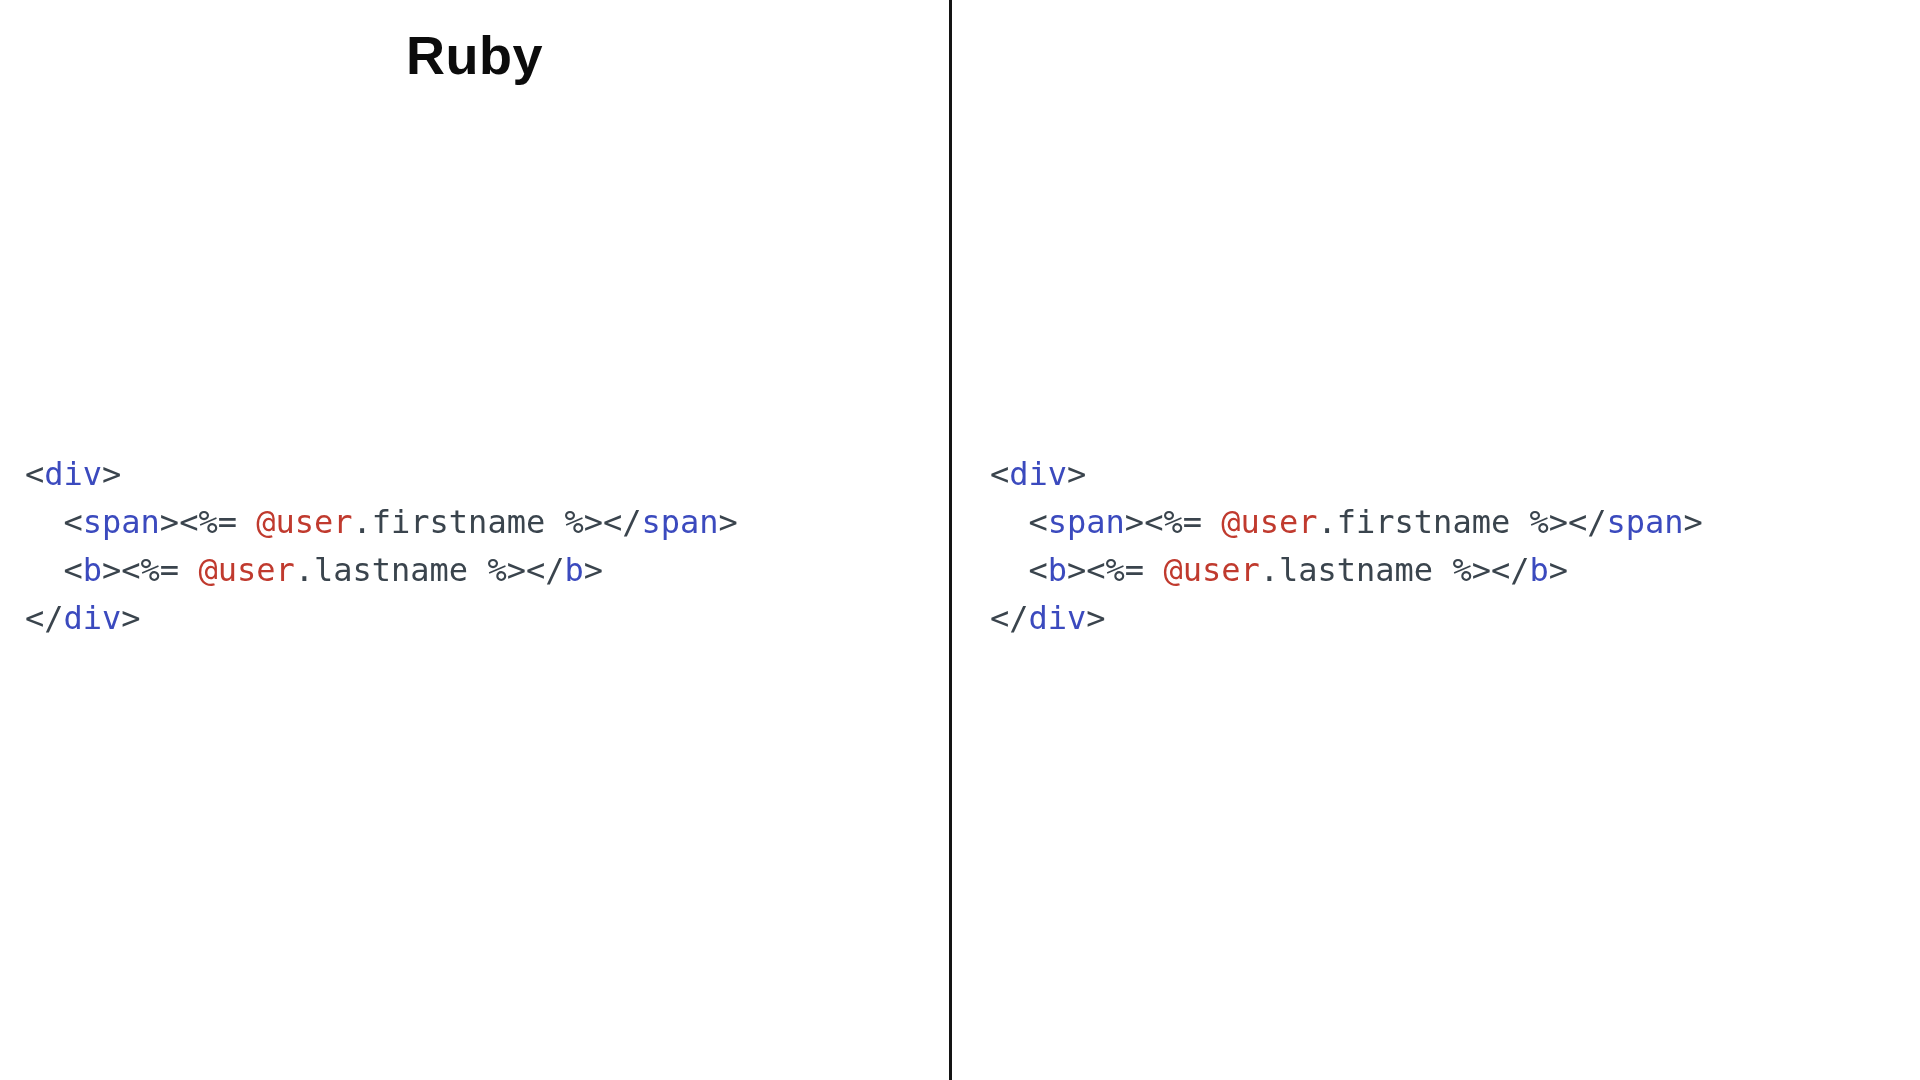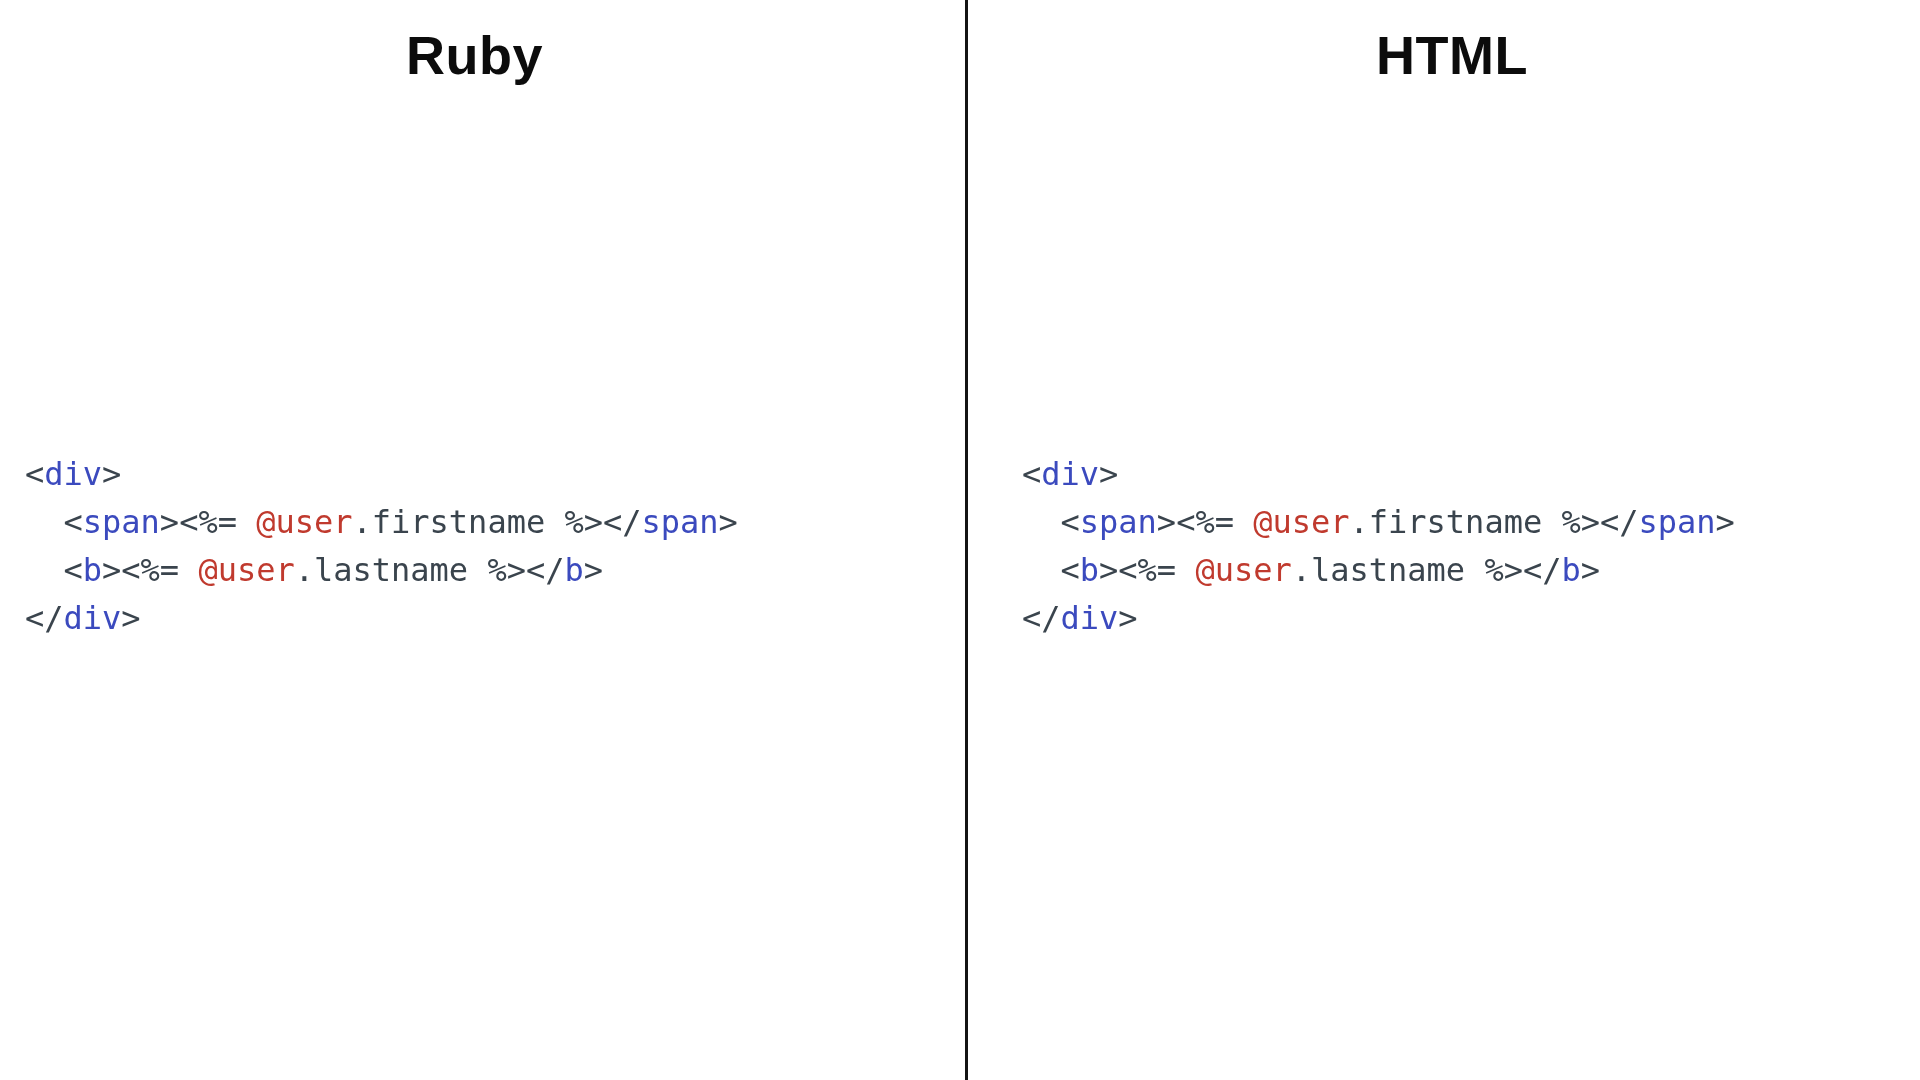--- a/index.html
+++ b/index.html
@@ -47,27 +47,26 @@
     font-size: 32px;
     line-height: 48px;
     white-space: pre;
   }
   .column-right .code-block { left: 38px; }
   .code-line { white-space: pre; }
 </style>
 </head>
 <body>
 
-<div class="page" style="background: rgb(255, 255, 255); gap: 16px;">
+<div class="page" style="background: rgb(255, 255, 255);">
 
   <section class="column column-left">
     <h1 class="panel-title" style="color: rgb(12, 12, 12);">Ruby</h1>
     <pre class="code-block"><div class="code-line"><span class="tok-plain" style="color: rgb(58, 68, 77);">&lt;</span><span class="tok-tag" style="color: rgb(59, 74, 190);">div</span><span class="tok-plain" style="color: rgb(58, 68, 77);">&gt;</span></div><div class="code-line"><span class="tok-plain" style="color: rgb(58, 68, 77);">  &lt;</span><span class="tok-tag" style="color: rgb(59, 74, 190);">span</span><span class="tok-plain" style="color: rgb(58, 68, 77);">&gt;&lt;%= </span><span class="tok-variable" style="color: rgb(192, 58, 46);">@user</span><span class="tok-plain" style="color: rgb(58, 68, 77);">.firstname %&gt;&lt;/</span><span class="tok-tag" style="color: rgb(59, 74, 190);">span</span><span class="tok-plain" style="color: rgb(58, 68, 77);">&gt;</span></div><div class="code-line"><span class="tok-plain" style="color: rgb(58, 68, 77);">  &lt;</span><span class="tok-tag" style="color: rgb(59, 74, 190);">b</span><span class="tok-plain" style="color: rgb(58, 68, 77);">&gt;&lt;%= </span><span class="tok-variable" style="color: rgb(192, 58, 46);">@user</span><span class="tok-plain" style="color: rgb(58, 68, 77);">.lastname %&gt;&lt;/</span><span class="tok-tag" style="color: rgb(59, 74, 190);">b</span><span class="tok-plain" style="color: rgb(58, 68, 77);">&gt;</span></div><div class="code-line"><span class="tok-plain" style="color: rgb(58, 68, 77);">&lt;/</span><span class="tok-tag" style="color: rgb(59, 74, 190);">div</span><span class="tok-plain" style="color: rgb(58, 68, 77);">&gt;</span></div></pre>
   </section>
 
   <div class="divider" style="background: rgb(20, 20, 20);"></div>
 
   <section class="column column-right">
-    <h1 class="panel-title" style="color: rgb(12, 12, 12);">HTML</h1>
     <pre class="code-block"><div class="code-line"><span class="tok-plain" style="color: rgb(58, 68, 77);">&lt;</span><span class="tok-tag" style="color: rgb(59, 74, 190);">div</span><span class="tok-plain" style="color: rgb(58, 68, 77);">&gt;</span></div><div class="code-line"><span class="tok-plain" style="color: rgb(58, 68, 77);">  &lt;</span><span class="tok-tag" style="color: rgb(59, 74, 190);">span</span><span class="tok-plain" style="color: rgb(58, 68, 77);">&gt;&lt;%= </span><span class="tok-variable" style="color: rgb(192, 58, 46);">@user</span><span class="tok-plain" style="color: rgb(58, 68, 77);">.firstname %&gt;&lt;/</span><span class="tok-tag" style="color: rgb(59, 74, 190);">span</span><span class="tok-plain" style="color: rgb(58, 68, 77);">&gt;</span></div><div class="code-line"><span class="tok-plain" style="color: rgb(58, 68, 77);">  &lt;</span><span class="tok-tag" style="color: rgb(59, 74, 190);">b</span><span class="tok-plain" style="color: rgb(58, 68, 77);">&gt;&lt;%= </span><span class="tok-variable" style="color: rgb(192, 58, 46);">@user</span><span class="tok-plain" style="color: rgb(58, 68, 77);">.lastname %&gt;&lt;/</span><span class="tok-tag" style="color: rgb(59, 74, 190);">b</span><span class="tok-plain" style="color: rgb(58, 68, 77);">&gt;</span></div><div class="code-line"><span class="tok-plain" style="color: rgb(58, 68, 77);">&lt;/</span><span class="tok-tag" style="color: rgb(59, 74, 190);">div</span><span class="tok-plain" style="color: rgb(58, 68, 77);">&gt;</span></div></pre>
   </section>
 
 </div>
 
 </body></html>

